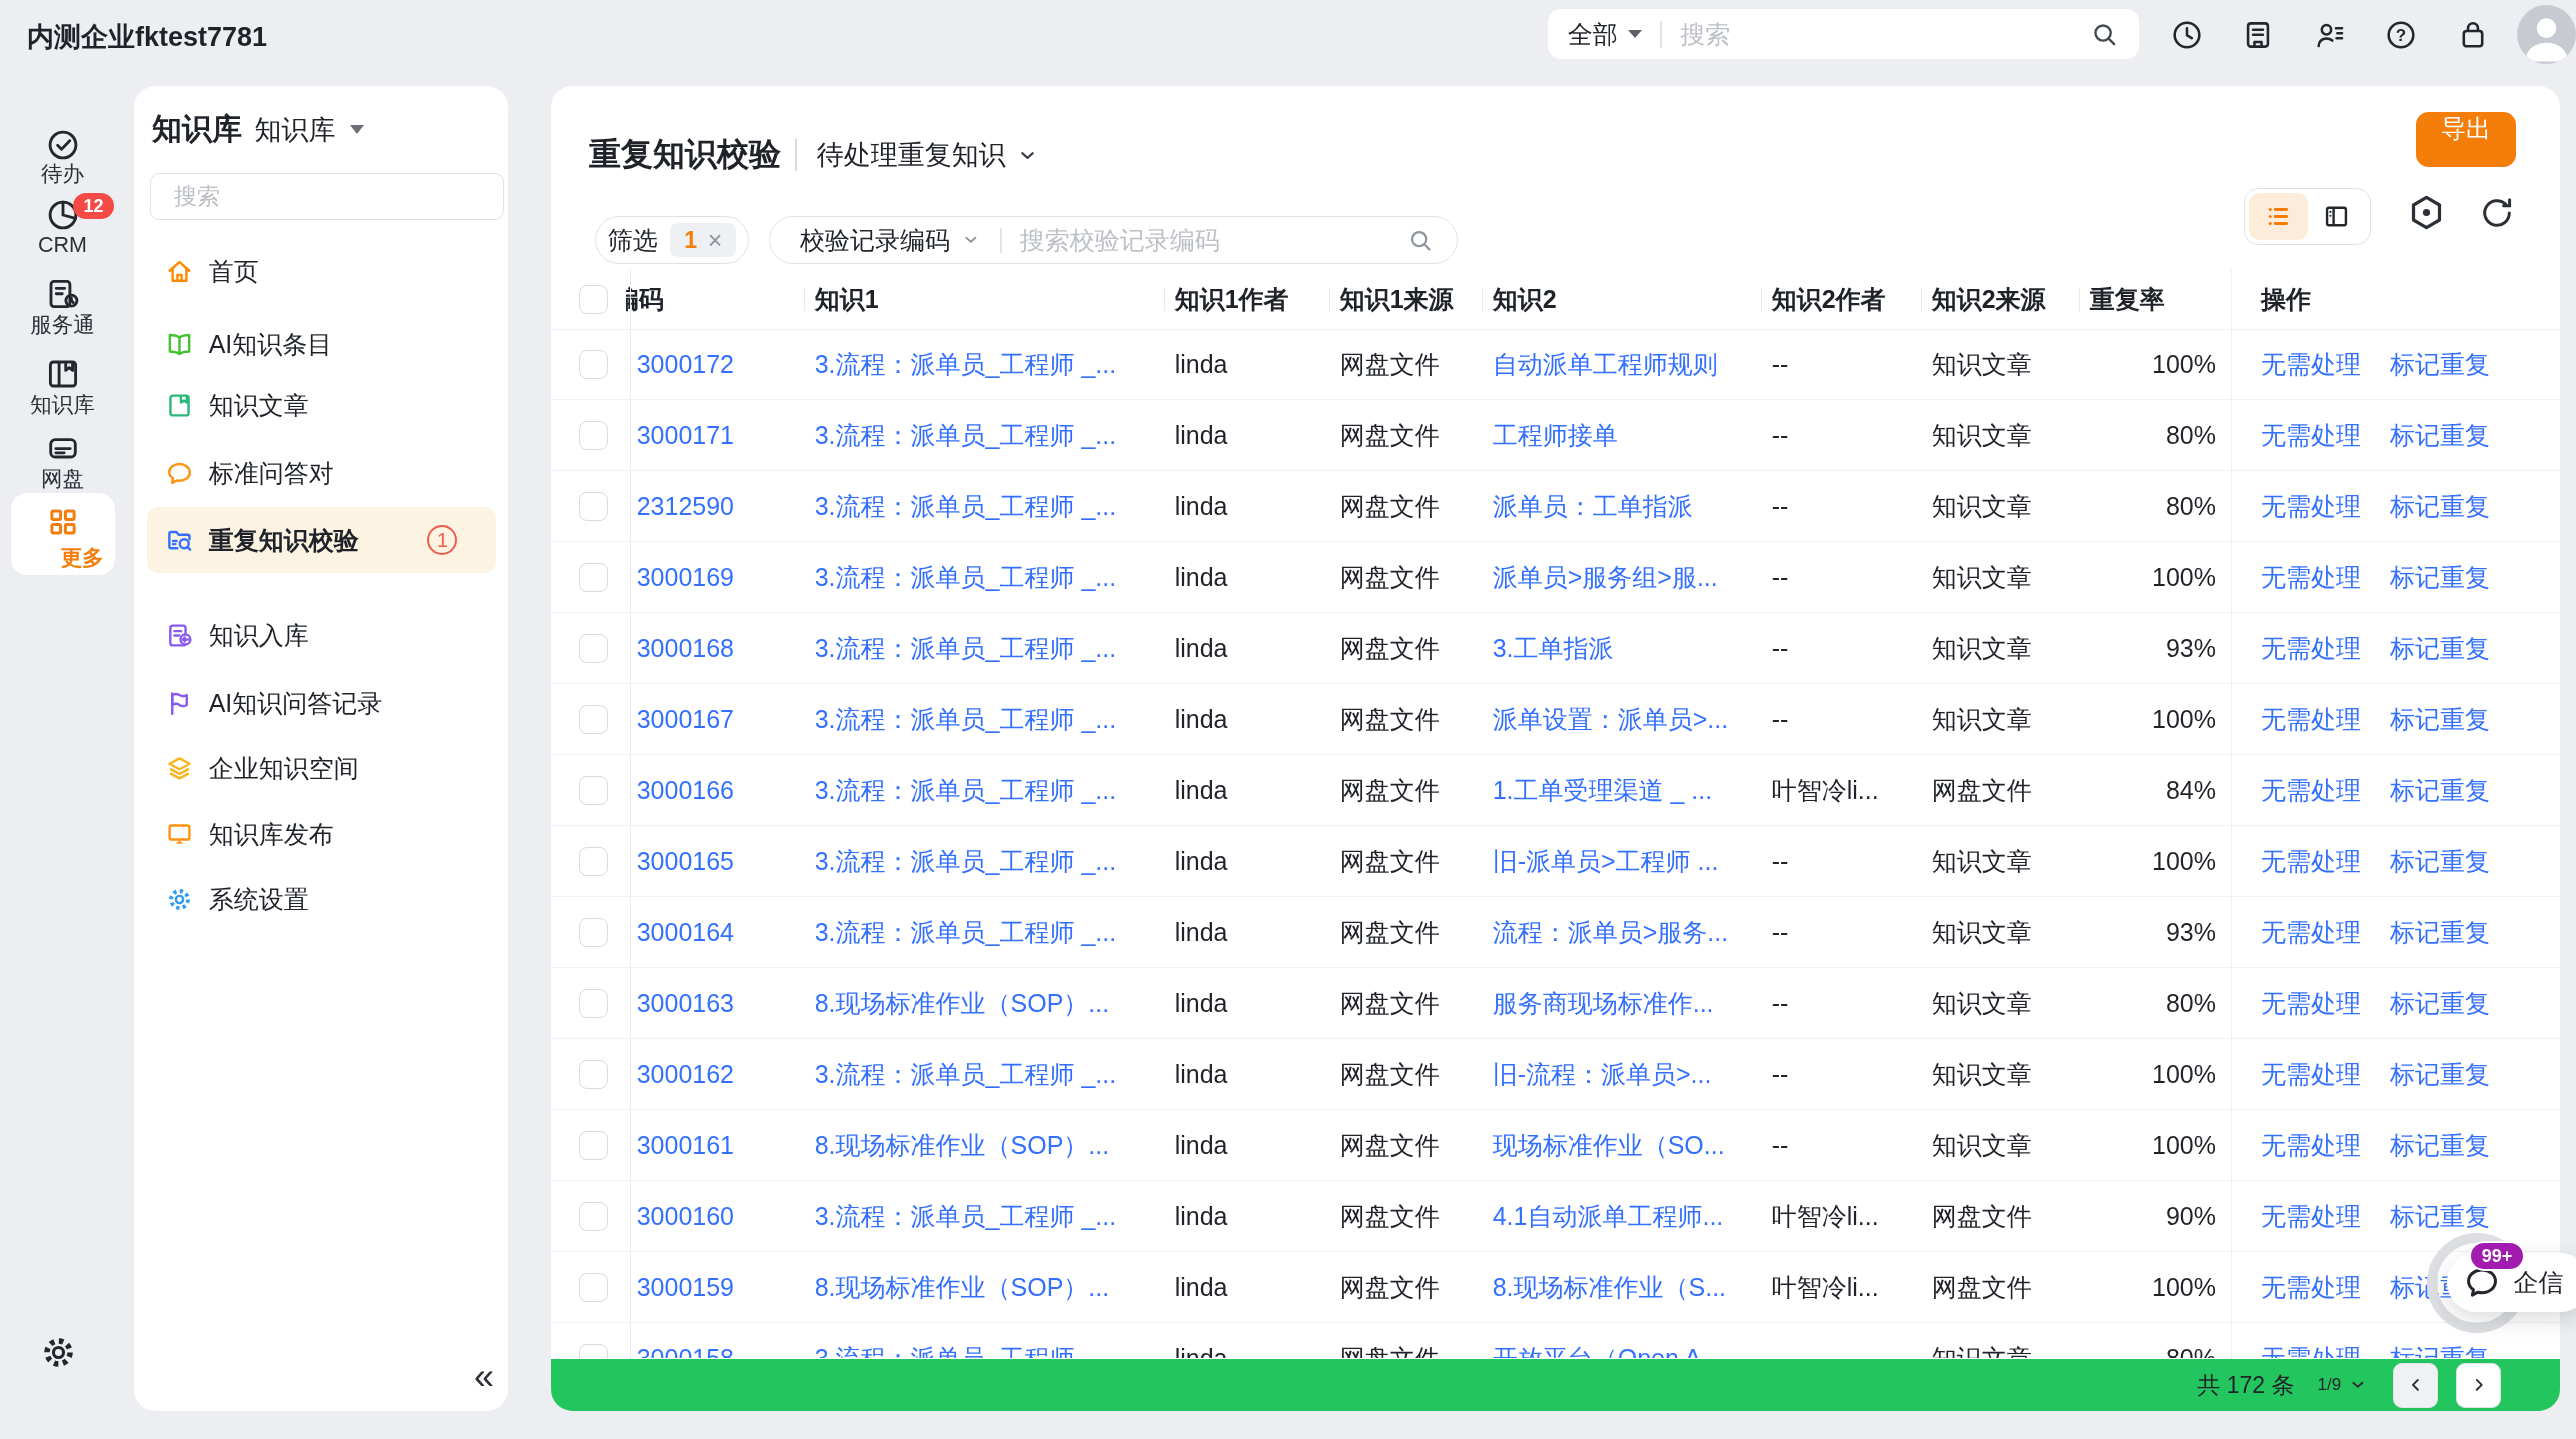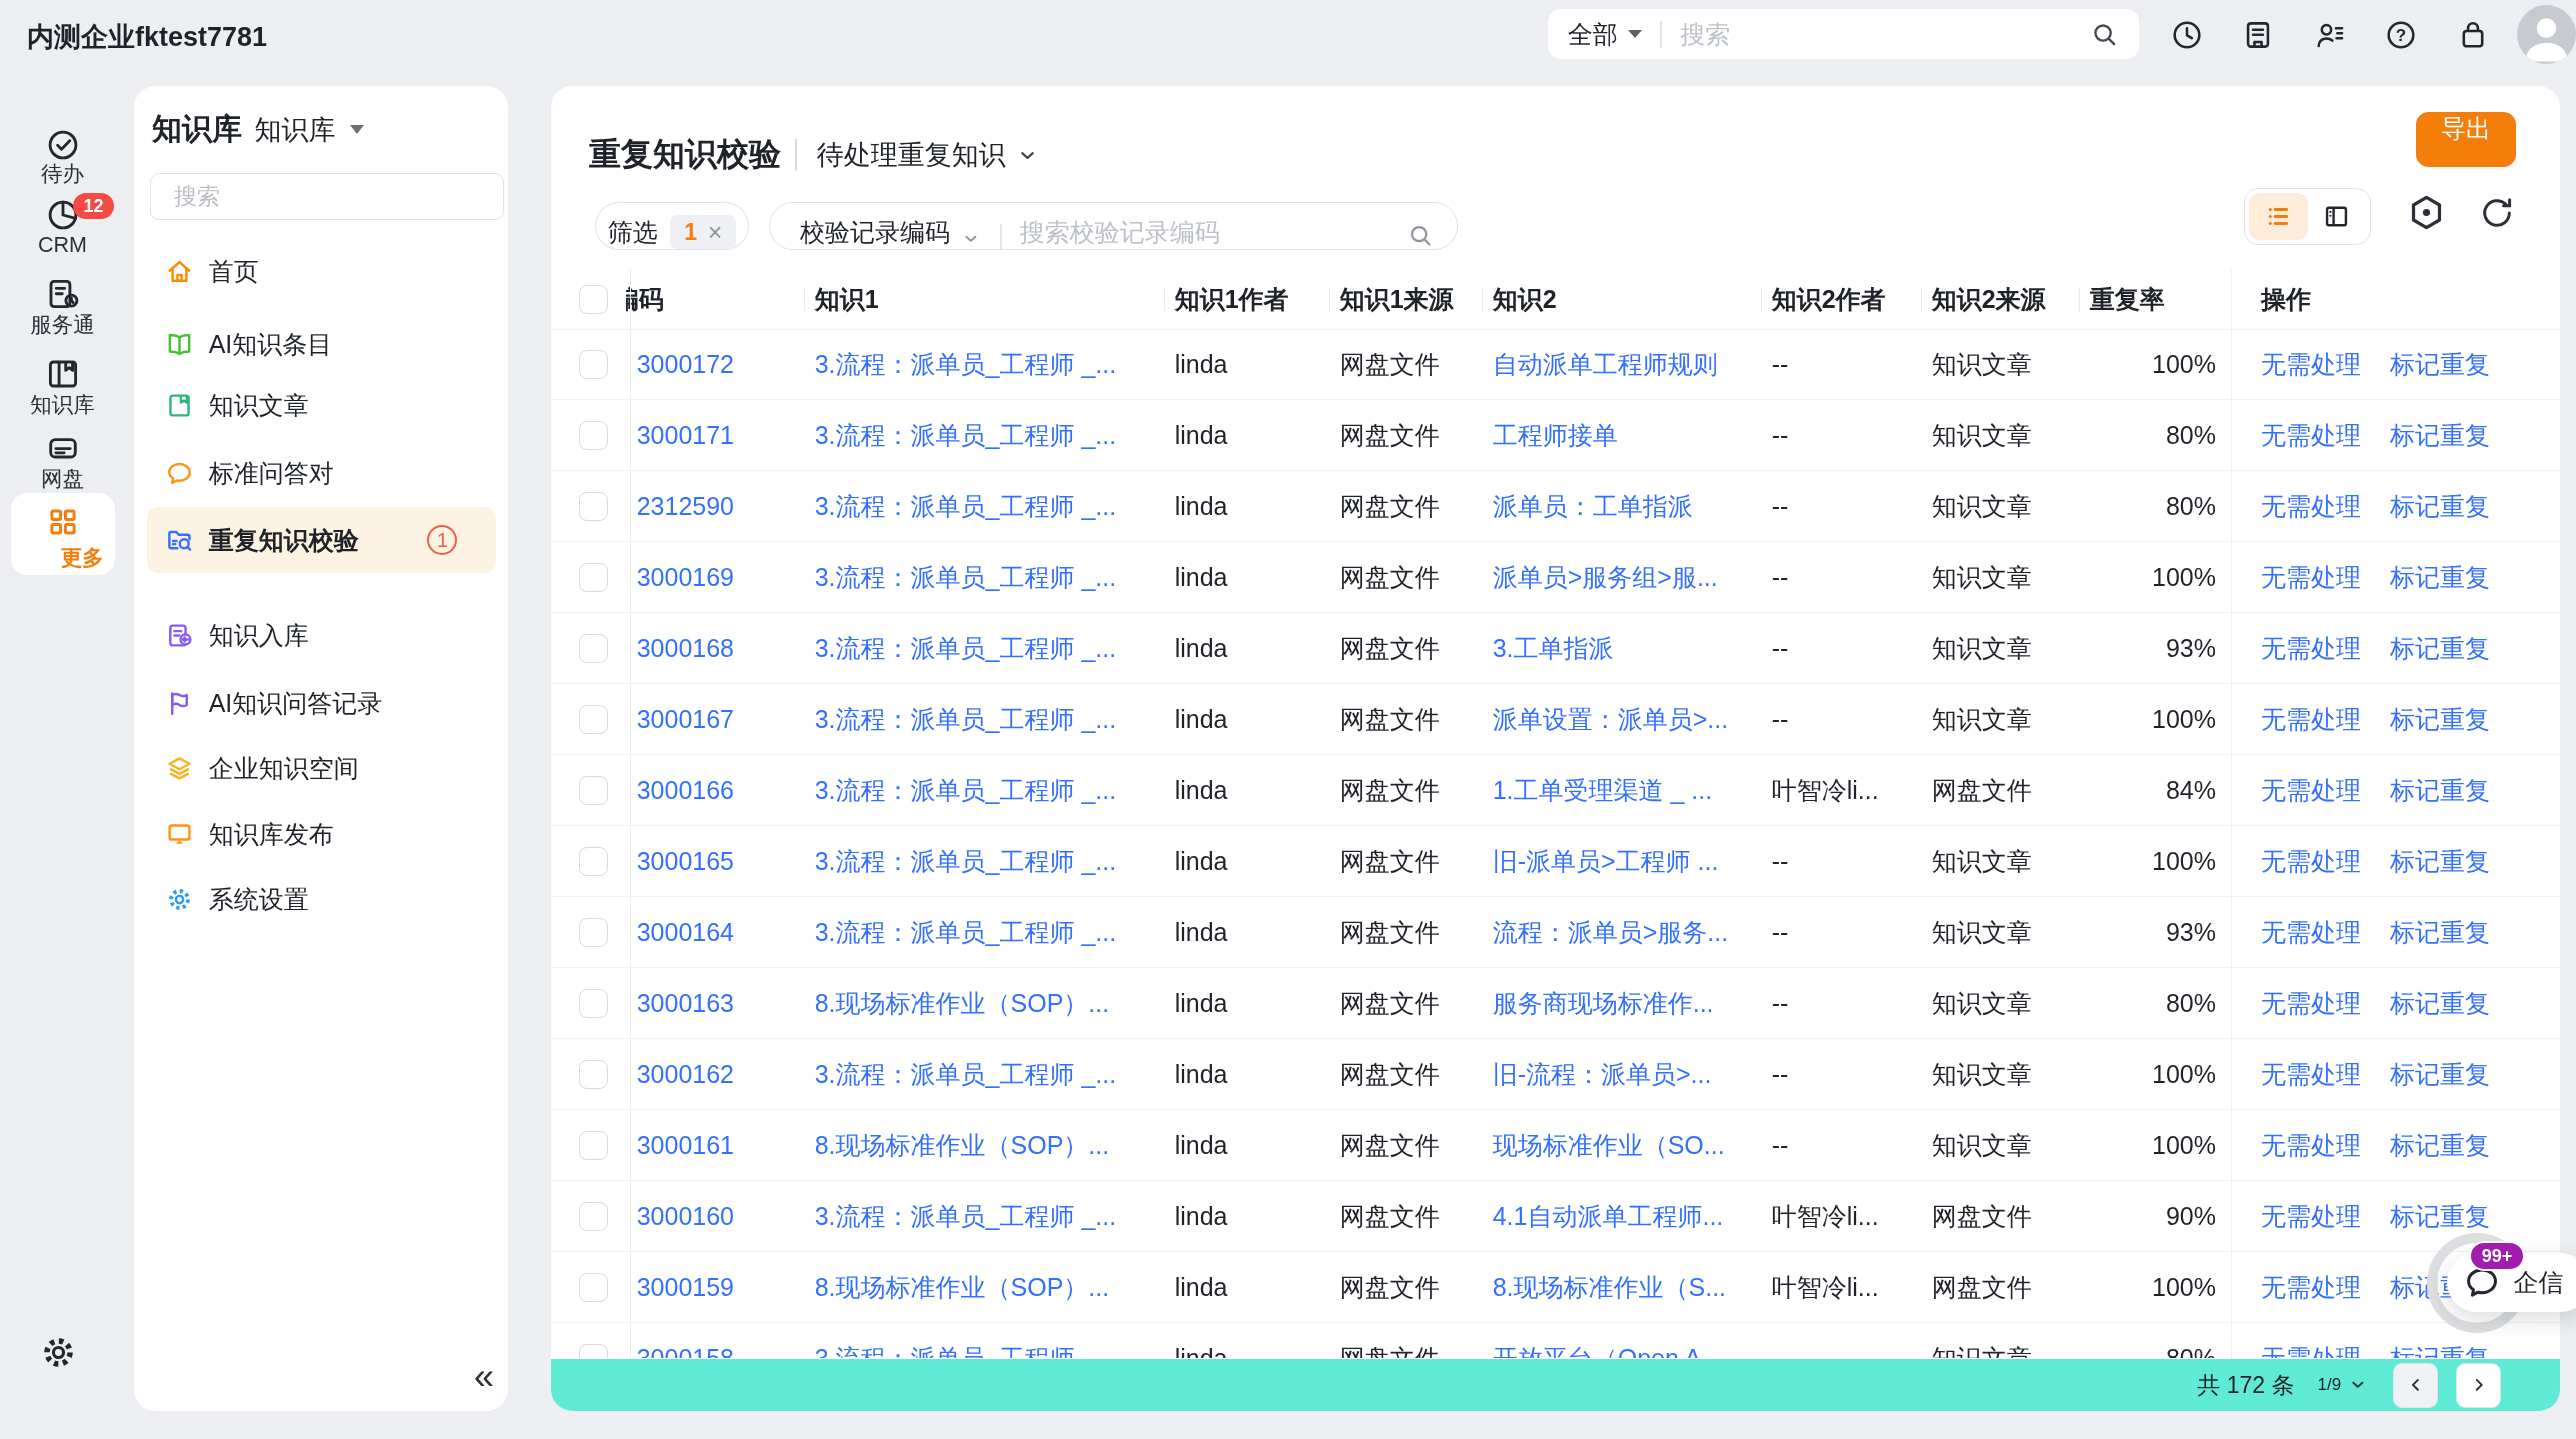--- a/index.html
+++ b/index.html
@@ -53,21 +53,21 @@
   .menu-item.active .ml { font-weight:700; }
   .mi-badge { margin-left:auto; margin-right:39px; width:30px; height:30px; border:2.7px solid #f35a4a; border-radius:50%; color:#f35a4a; font-size:19.7px; display:flex; align-items:center; justify-content:center; }
   .collapse { position:absolute; left:340px; top:1273px; font-size:36px; color:#2b2f36; line-height:1; }
 
   
   .m-title { position:absolute; left:38px; top:47px; display:flex; align-items:center; }
   .m-title h1 { font-size:32px; font-weight:700; }
   .m-title .tdiv { width:1.8px; height:32px; background:#d8dadd; margin:0 19.7px 0 14.3px; }
   .m-title .view { font-size:27px; color:#1f2329; }
   .btn-export { position:absolute; left:1865px; top:26px; width:100px; height:55px; background:#f57d0a; border-radius:12.5px; color:#fff; font-size:25px; display:flex; justify-content:center; }
-  .pill { position:absolute; top:116px; height:48px; border:1.8px solid #dfe1e5; border-radius:25px; display:flex; align-items:flex-end; background:#fff; }
+  .pill { position:absolute; top:130px; height:48px; border:1.8px solid #dfe1e5; border-radius:25px; display:flex; align-items:center; background:#fff; }
   .pill-filter { left:44px; width:154px; justify-content:center; }
   .pill-filter .fl { font-size:25px; }
   .pill-filter .chip { margin-left:12.5px; width:66px; height:34px; background:#eef0f4; border-radius:7.2px; display:flex; align-items:center; justify-content:center; }
   .pill-filter .chip .n1 { color:#f57d0a; font-size:23px; font-weight:600; }
   .pill-filter .chip .x { color:#8f959e; font-size:25px; margin-left:10.7px; }
   .pill-search { left:218px; width:689px; padding-left:30px; }
   .pill-search .field { font-size:25px; color:#1f2329; }
   .pill-search .divider { width:1.8px; height:25px; background:#e2e4e8; margin:0 18px 0 19.7px; }
   .pill-search .spacer { flex:1; }
   .pill-search .mag { margin-right:23px; color:#8f959e; }
@@ -90,21 +90,21 @@
   .c8 { width:152px; } .td.c8 { justify-content:flex-end; padding-right:15px; }
   .c9 { width:328px; padding-left:30px; gap:29px; }
   .th.c1 span { margin-left:-23px; }
   .cb { width:29px; height:29px; border:1.8px solid #d8dadd; border-radius:8px; background:#fff; flex:none; }
   .lnk { color:#3370ff; text-decoration:none; cursor:pointer; }
   .dark { color:#1f2329; }
   .vline { position:absolute; left:79px; top:183px; width:0.9px; height:1090px; background:#ebedf0; }
   .aline { position:absolute; left:1680px; top:183px; width:0.9px; height:1090px; background:#eff0f1; }
 
   
-  .pagebar { position:absolute; left:0; top:1273px; width:2009px; height:52px; background:#5eead4; display:flex; align-items:center; justify-content:flex-end; padding-right:59px; }
+  .pagebar { position:absolute; left:0; top:1273px; width:2009px; height:52px; background:#22c55e; display:flex; align-items:center; justify-content:flex-end; padding-right:59px; }
   .pagebar .total { font-size:23px; }
   .pagebar .pageno { font-size:17px; margin-left:23px; }
   .pagebar .pg-caret { margin-left:7.2px; color:#2b2f36; }
   .pgbtn { width:45px; height:45px; border-radius:9px; display:flex; align-items:center; justify-content:center; color:#2b2f36; }
   .pgbtn.prev { margin-left:25px; background:#eff1f4; border:1.8px solid #e3e5e9; }
   .pgbtn.next { margin-left:18px; background:#fff; border:1.8px solid #dfe1e5; }
 
   
   .chat-ring { position:absolute; left:2427px; top:1233px; width:100px; height:100px; border-radius:50%; border:10.7px solid #dcdee1; z-index:40; }
   .chat-pill { position:absolute; left:2447px; top:1253px; width:143px; height:59px; background:#fff; border-radius:29.5px; z-index:41; display:flex; align-items:center; padding-left:16px; box-shadow:0 7.2px 21.5px rgba(31,35,41,.16); }

